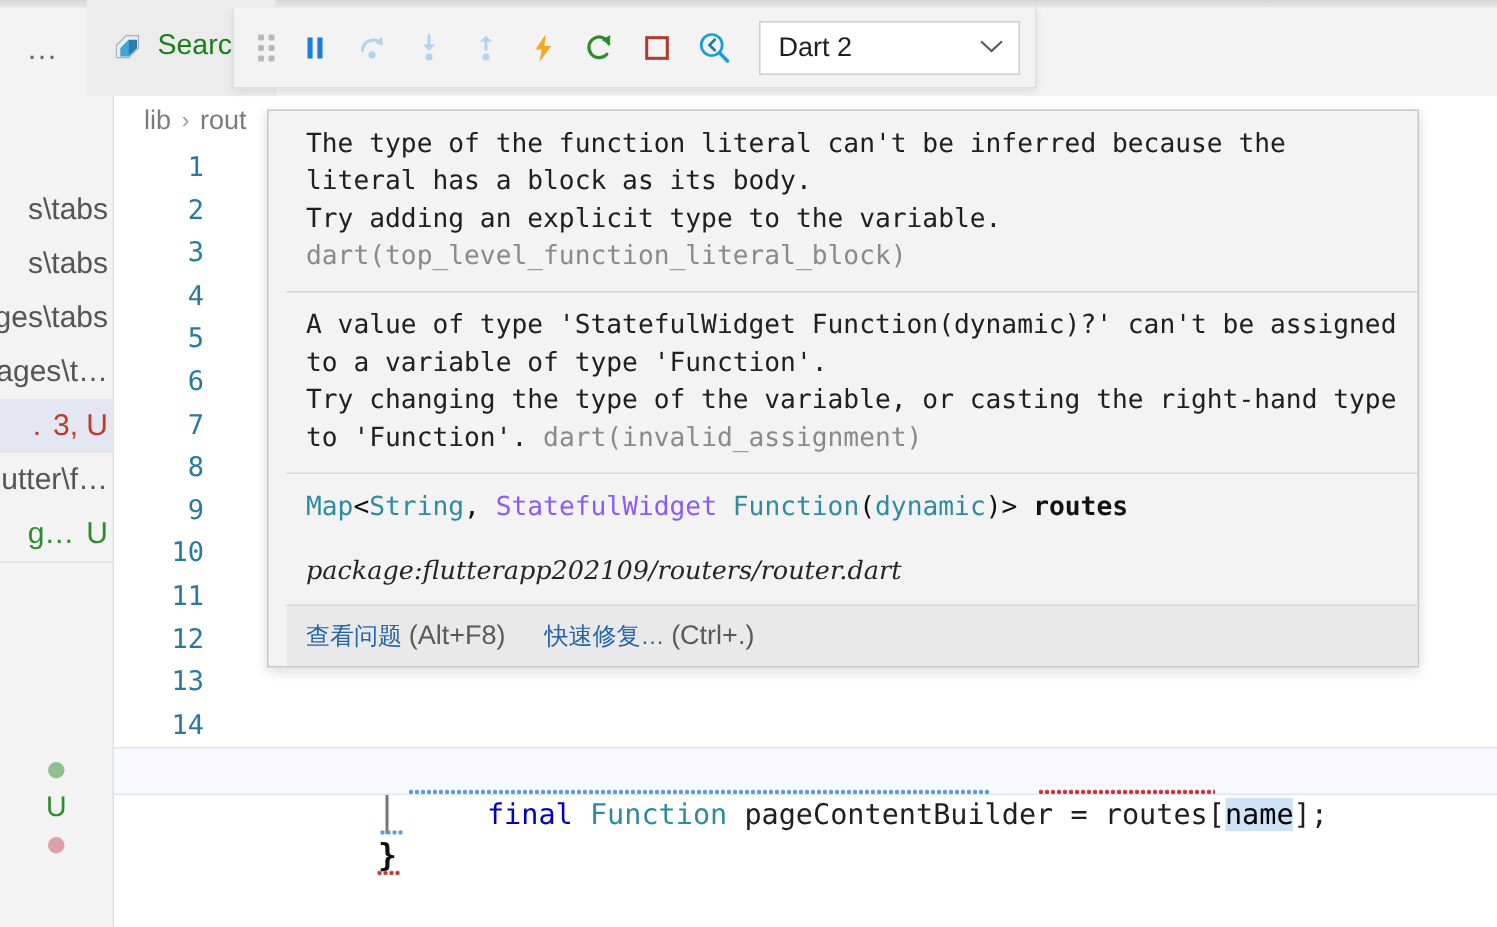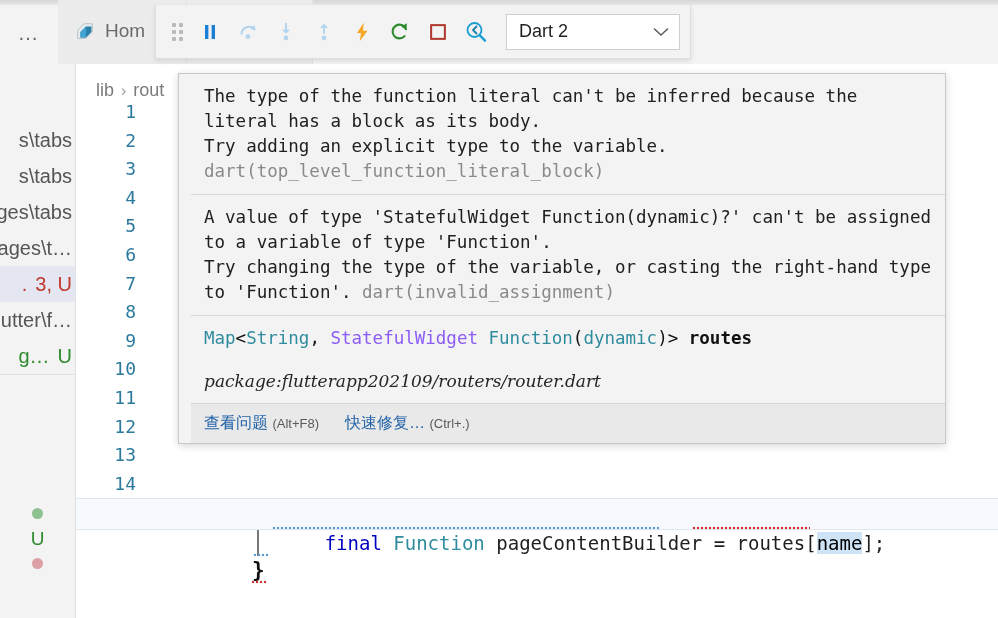--- a/index.html
+++ b/index.html
@@ -120,21 +120,21 @@
   .dot.red { background: #dda0a7; }
   .u-green { color: #2e8b2e; font-size: 19px; line-height: 1; }
 
   
   .editor {
     position: absolute; left: 76px; top: 64px;
     width: 922px; height: 554px;
     background: #ffffff;
   }
   .breadcrumb {
-    position: absolute; left: 20px; top: 16px;
+    position: absolute; left: 20px; top: 6px;
     font-size: 18px; color: #7b7b7b;
     display: flex; align-items: center; gap: 7px;
     white-space: nowrap;
   }
   .bc-sep { color: #a0a0a0; font-size: 16px; }
 
   .gutter {
     position: absolute; left: 0; top: 34px;
     width: 66px;
     font-family: "DejaVu Sans Mono", monospace;
@@ -216,44 +216,34 @@
   }
   .hv-actions {
     background: #e9e9e9;
     border-top: 1px solid #d7d7d7;
     padding: 9px 13px;
     display: flex; align-items: baseline; gap: 26px;
     font-family: "Liberation Sans", sans-serif;
     font-size: 16px;
   }
   .hv-actions a { color: #2464a8; text-decoration: none; }
-  .hv-actions .kbd { color: #5a5a5a; font-size: 13px; }
+  .hv-actions .kbd { color: #5a5a5a; font-size: 18px; }
 </style>
 </head>
 <body>
 
 <div id="root">
 
   <div class="tabbar">
     <div class="tabbar-top-shade"></div>
 
     <div class="ellipsis-btn">
       <span>…</span>
     </div>
 
-    <div class="tab tab-home active">
-      <span>
-        <svg class="dart-icon" viewBox="0 0 24 24" aria-hidden="true">
-          <polygon points="4,10 11,3 20,3 20,12 13,19 4,19" fill="#e8edf0" stroke="#9fb4bf" stroke-width="0.8"></polygon>
-          <polygon points="7,12 13,6 19,6 19,12 13,18 7,18" fill="#2b7fa8"></polygon>
-          <polygon points="7,12 13,6 13,18 7,18" fill="#41a5d4"></polygon>
-        </svg>
-      </span>
-      <span class="label">Hom</span>
-    </div>
 
 
     <div class="tab plain modified">
       <span>
         <svg class="dart-icon" viewBox="0 0 24 24" aria-hidden="true">
           <polygon points="4,10 11,3 20,3 20,12 13,19 4,19" fill="#e8edf0" stroke="#9fb4bf" stroke-width="0.8"></polygon>
           <polygon points="7,12 13,6 19,6 19,12 13,18 7,18" fill="#2b7fa8"></polygon>
           <polygon points="7,12 13,6 13,18 7,18" fill="#41a5d4"></polygon>
         </svg>
       </span>

